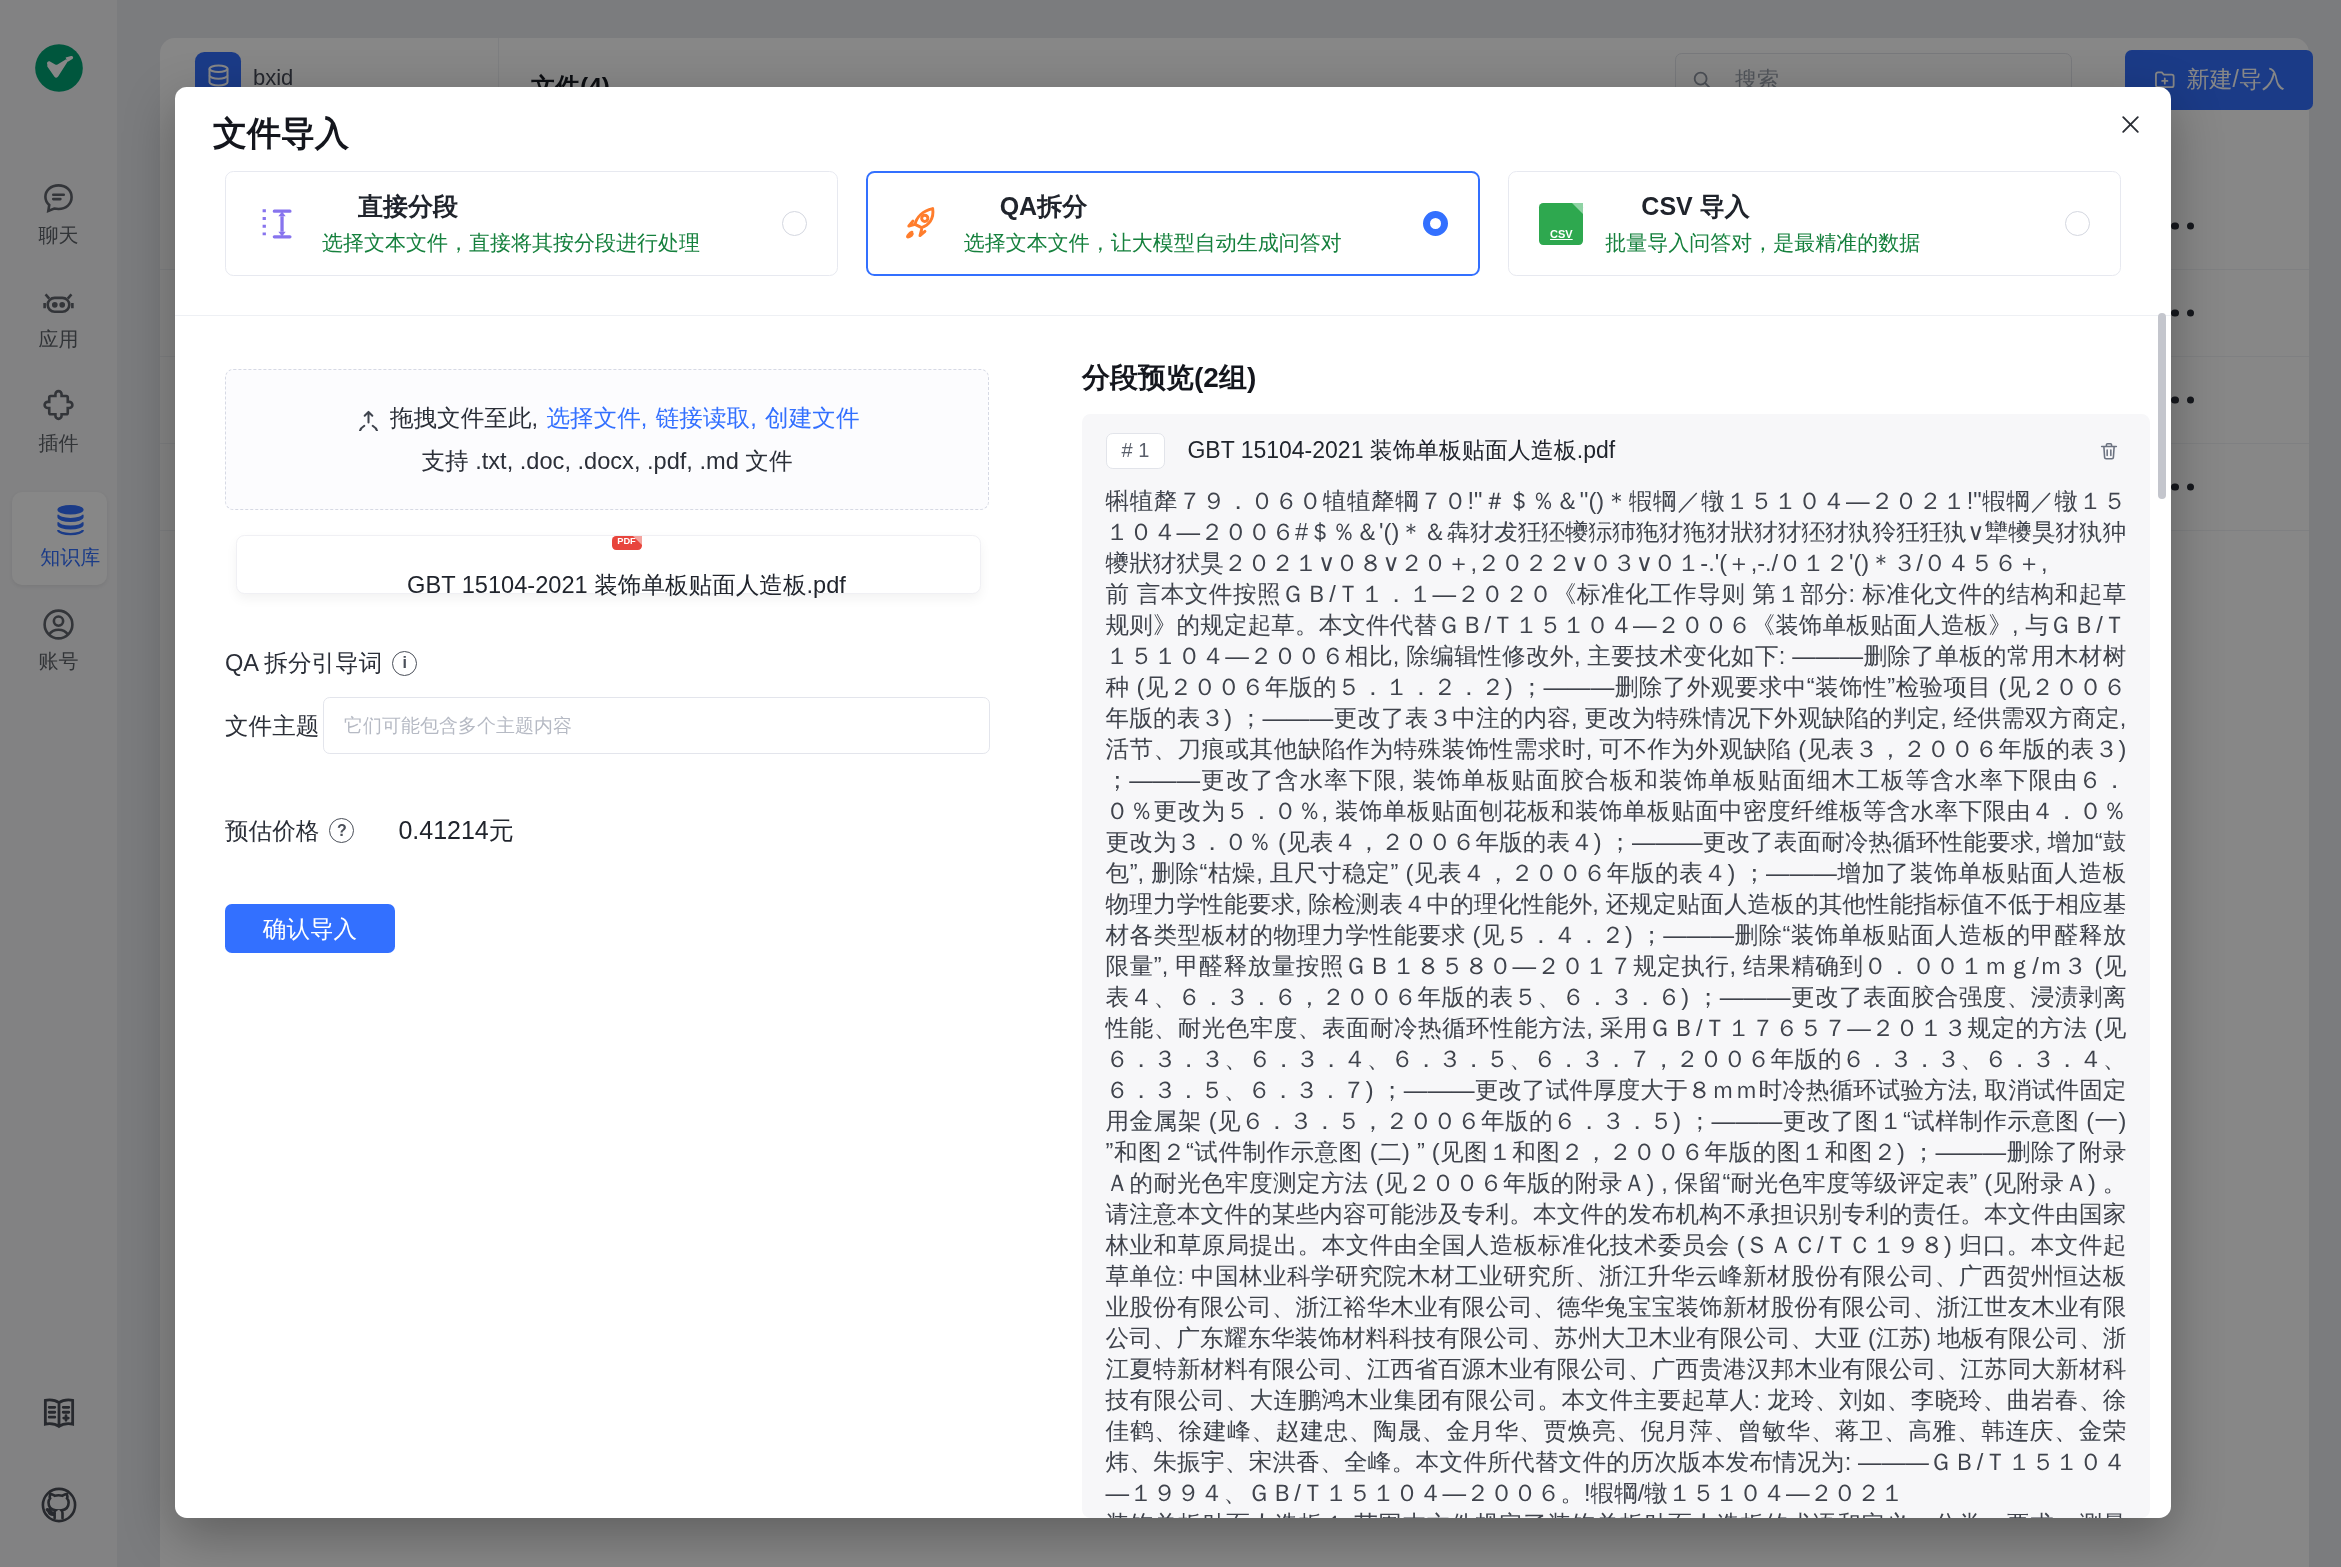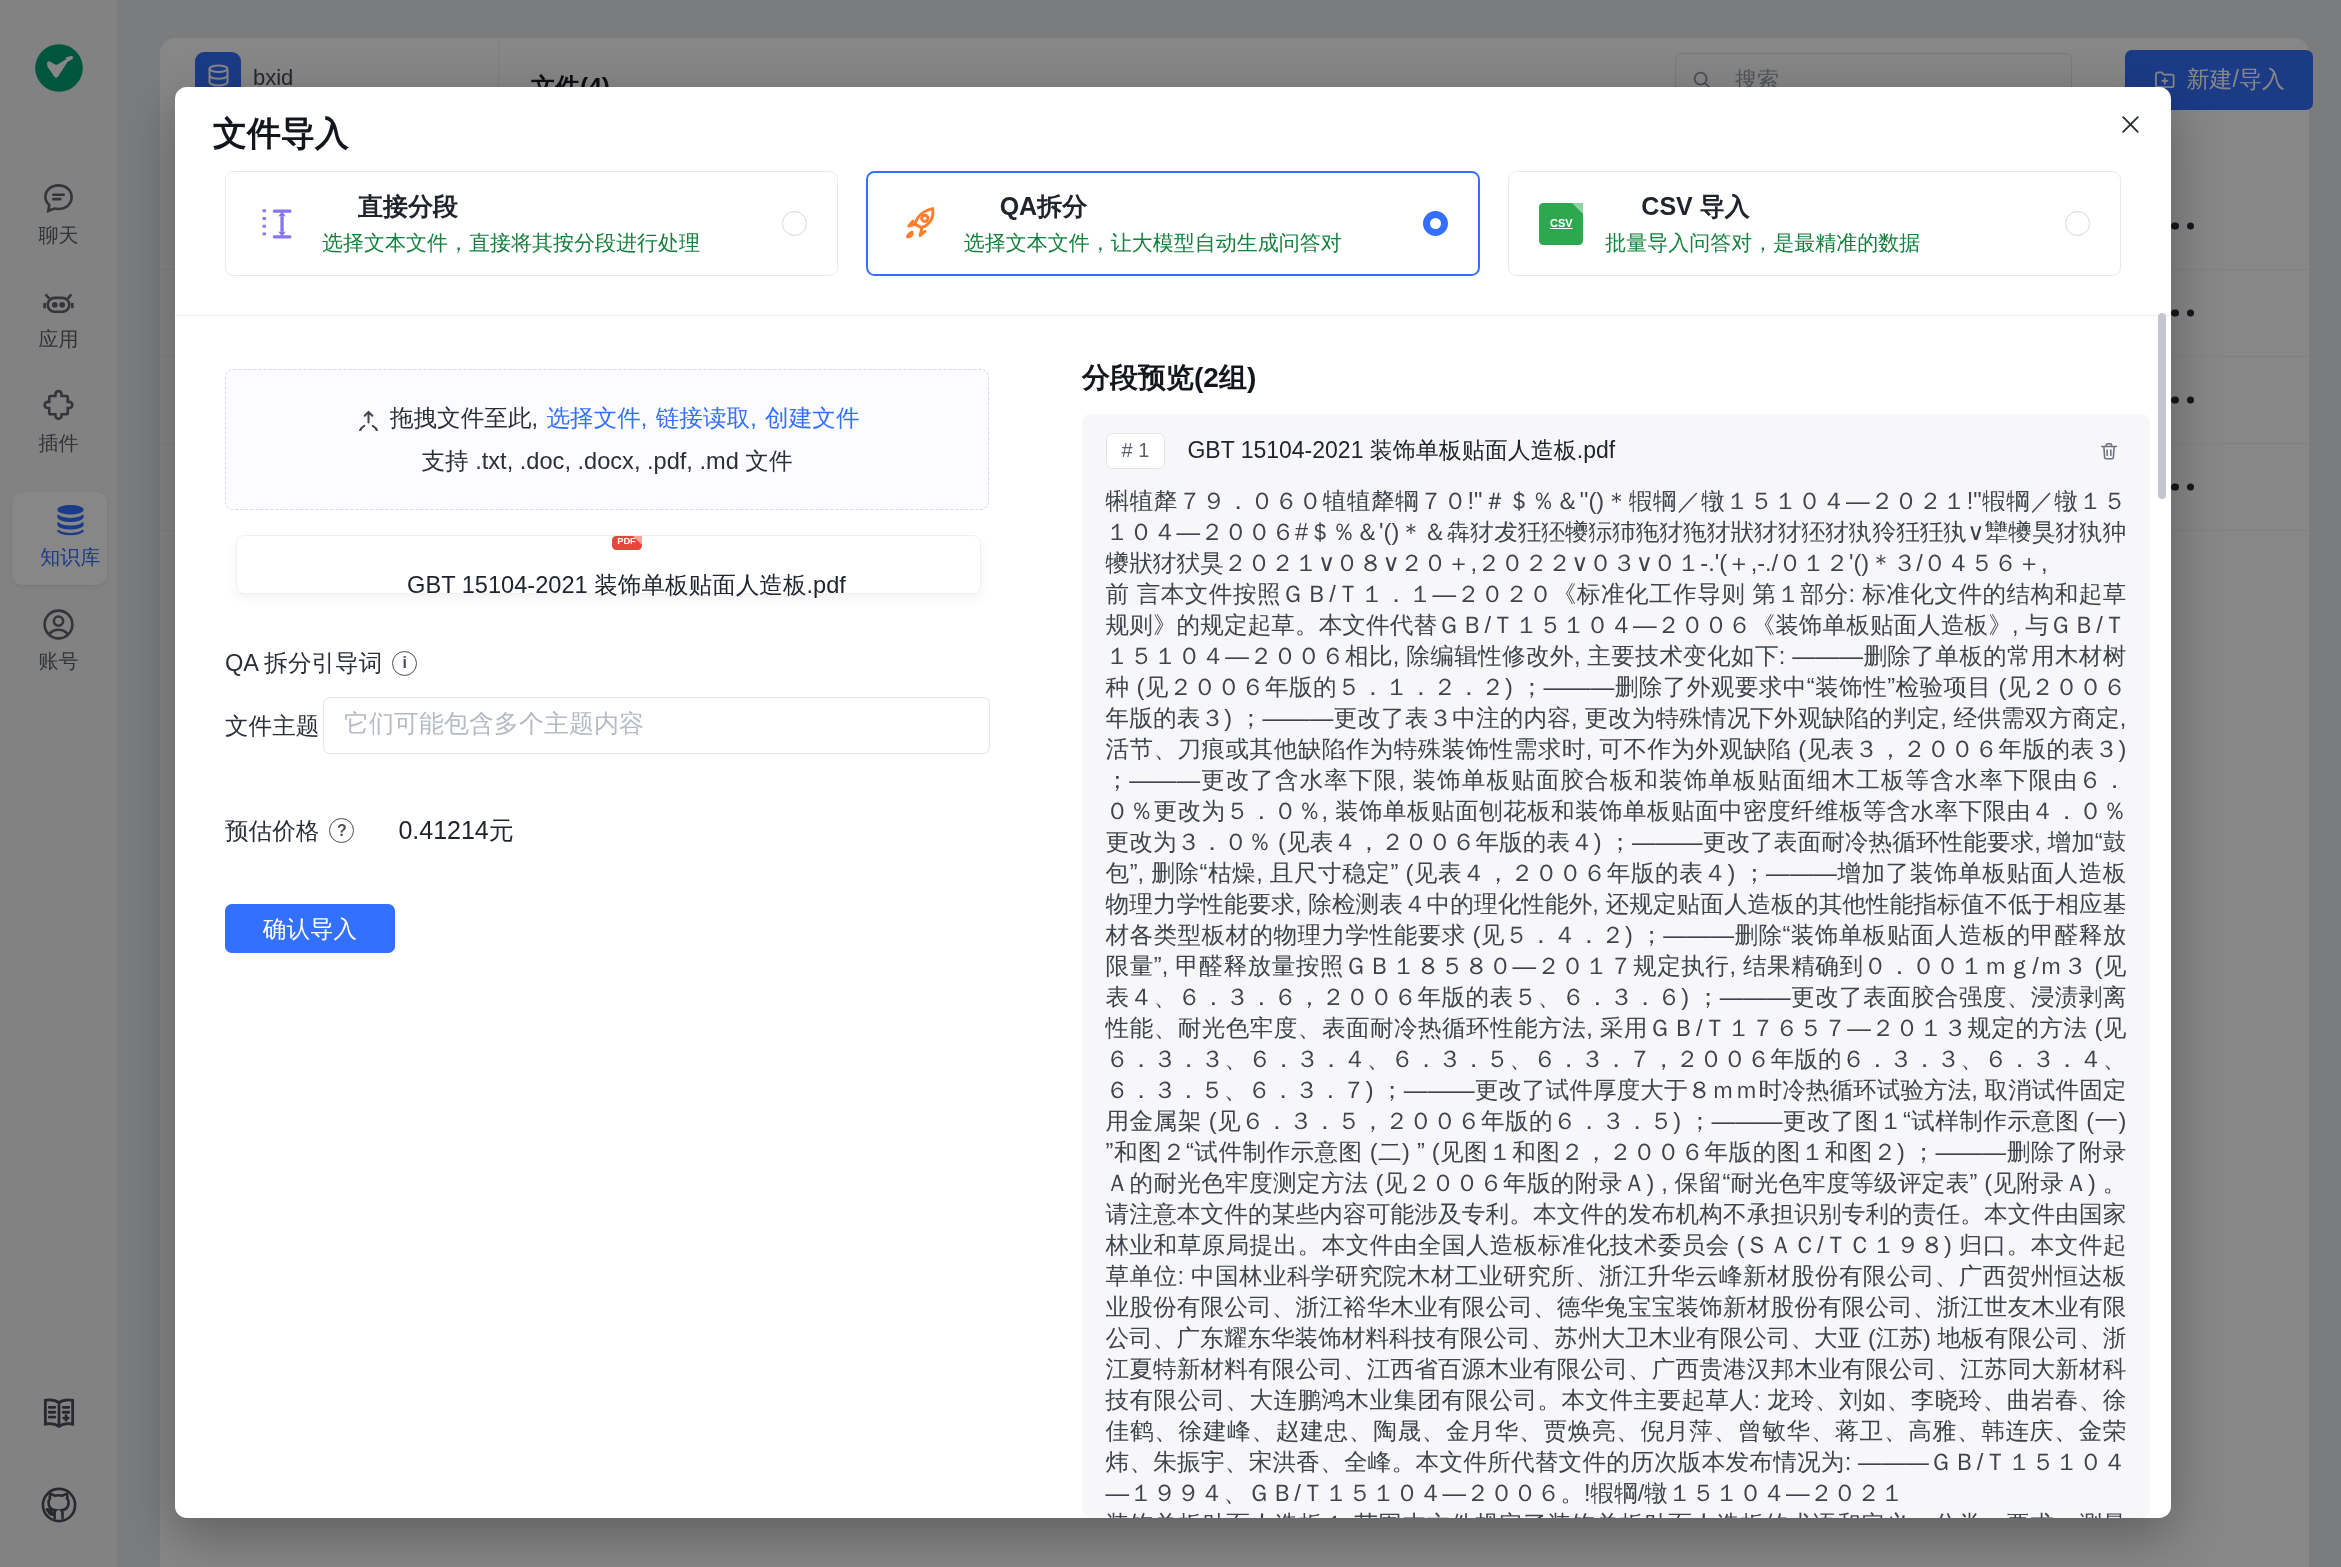--- a/index.html
+++ b/index.html
@@ -60,21 +60,21 @@
     display:flex; align-items:center; padding:0 30px; gap:22px; cursor:pointer; background:#fff; }
   .mode-card.selected { border:2.1px solid #3370ff; }
   .mode-icon { width:44px; height:44px; flex:0 0 auto; display:flex; align-items:center; justify-content:center; }
   .mode-texts { flex:1; min-width:0; }
   .mode-title { font-size:25px; font-weight:600; color:#20242c;margin-left:36px; }
   .mode-desc { font-size:21px; color:#15803d; margin-top:5.9px; white-space:nowrap; }
   .radio { width:25px; height:25px; border-radius:50%; border:1.7px solid #d4d7e0; flex:0 0 auto; }
   .radio.checked { border:7.6px solid #3370ff; }
   .file-badge { position:relative; color:#fff; font-weight:700; display:flex; align-items:flex-end;
     justify-content:center; }
-  .csv-badge { width:59px; height:42px; background:#2EA84F; border-radius:4.2px; font-size:11px; padding-bottom:16px;text-decoration:underline; }
+  .csv-badge { width:59px; height:42px; background:#2EA84F; border-radius:4.2px; font-size:11px; padding-bottom:5px;text-decoration:underline; }
   .csv-badge::after { content:""; position:absolute; top:0; right:0; border-style:solid;
     border-width:0 11px 11px 0; border-color:transparent #8fd3a4 transparent transparent; }
   .pdf-badge { width:30px; height:37px; background:#E8453C; border-radius:4.2px; font-size:9.3px; padding-bottom:4.2px; }
   .pdf-badge::after { content:""; position:absolute; top:0; right:0; border-style:solid;
     border-width:0 9.3px 9.3px 0; border-color:transparent #f4a39e transparent transparent; }
 
   .modal-divider { position:absolute; left:0; top:228px; width:100%; height:0.8px; background:#eef0f4; }
 
   
   .dropzone { position:absolute; left:50px; top:282px; width:764px; height:141px; background:#fcfcfe;
@@ -88,21 +88,21 @@
     border:0.8px solid #f0f0f4; border-radius:8.4px; box-shadow:0 5px 11.8px rgba(0,0,0,.05);
     display:flex; align-items:center; padding:0 0 0 36px; gap:18.6px;flex-direction:column; }
   .file-item-name { font-size:23.6px; color:#20242c; }
   .qa-guide-row { position:absolute; left:50px; top:560px; display:flex; align-items:center; gap:10px;
     font-size:23.6px; color:#2b2f38; }
   .circle-glyph { width:25px; height:25px; border:1.7px solid #4a4f59; border-radius:50%; font-size:16px;
     color:#4a4f59; display:flex; align-items:center; justify-content:center; font-weight:600; }
   .topic-row { position:absolute; left:50px; top:610px; width:765px; display:flex; align-items:center; }
   .topic-label { font-size:23.6px; color:#2b2f38; width:98px; flex:0 0 auto; }
   .topic-input { flex:1; height:57px; border:0.8px solid #e3e5ec; border-radius:6.8px; background:#fff;
-    font-size:25px; color:#ef4444; padding:0 20px; outline:none; font-family:Liberation Mono, monospace; }
+    font-size:19px; color:#ef4444; padding:0 20px; outline:none; font-family:Liberation Sans, sans-serif; }
   .topic-input::placeholder { color:#b6bac4; }
   .price-row { position:absolute; left:50px; top:727px; display:flex; align-items:center; gap:10px;
     font-size:23.6px; color:#2b2f38; }
   .price-value { margin-left:34px; font-size:25px; color:#20242c; }
   .confirm-btn { position:absolute; left:50px; top:817px; width:170px; height:49px; font-size:23.6px; }
 
   
   .preview-heading { position:absolute; left:907px; top:272px; font-size:28px; font-weight:700; color:#14161d; }
   .preview-card { position:absolute; left:907px; top:327px; width:1068px; height:1104px;
     background:#f7f7f9; border-radius:8.4px; padding:18.6px 23.6px; }

